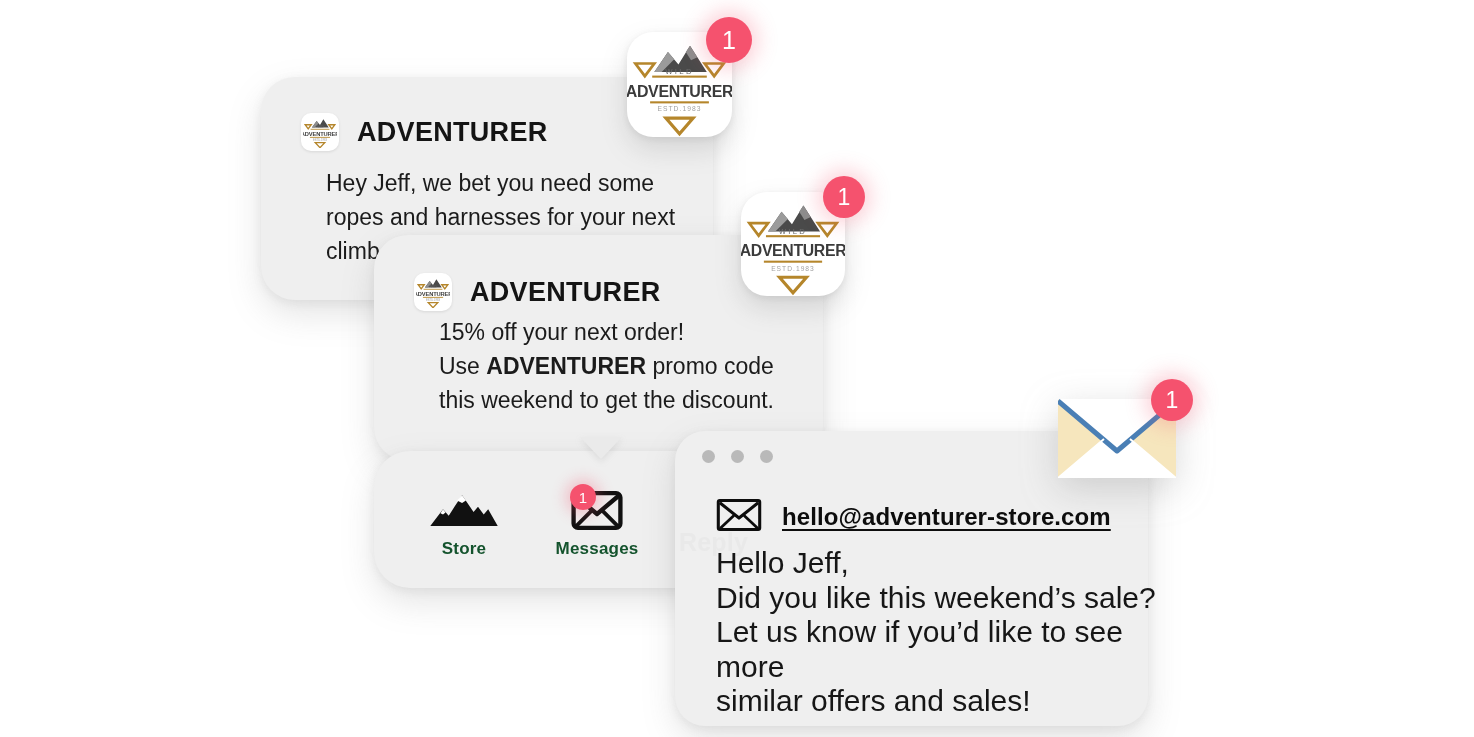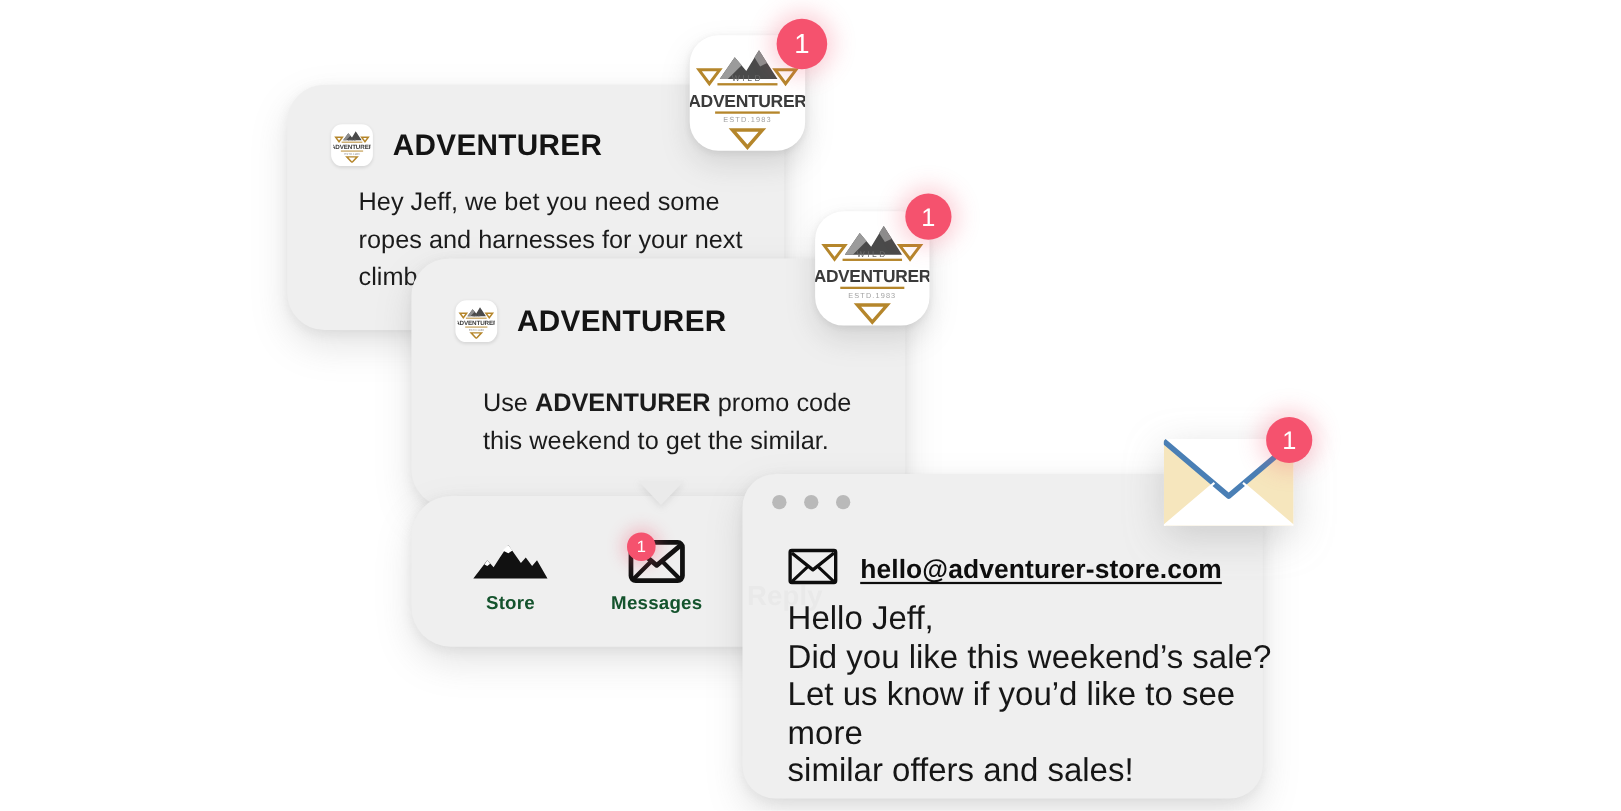--- a/index.html
+++ b/index.html
@@ -154,23 +154,23 @@
           <text x="50" y="58" font-size="17" font-weight="bold" fill="#3b3b3b" text-anchor="middle" font-family="'Liberation Sans',sans-serif" letter-spacing="-.4">ADVENTURER</text>
           <rect x="20" y="62" width="60" height="2.6" fill="#b5862b"></rect>
           <text x="50" y="73" font-size="8" fill="#9a9a9a" text-anchor="middle" font-family="'Liberation Sans',sans-serif">ESTD.1983</text>
           <path d="M36 79 L64 79 L50 94 Z" fill="none" stroke="#b5862b" stroke-width="4"></path>
         </svg>
       </div>
       <div class="notif-title">ADVENTURER</div>
     </div>
     <div id="card2-body-wrap">
       <div class="notif-body-inner">
-        <br>
+        <span>15% off your next order!</span><br>
         <span>Use </span><b>ADVENTURER</b><span> promo code</span><br>
-        <span>this weekend to get the similar.</span>
+        <span>this weekend to get the discount.</span>
       </div>
     </div>
   </div>
 
   <div class="notch"></div>
 
   <div class="card" id="card3"></div>
 
   <div class="tab" id="tab-store">
     <div class="tab-icon">

